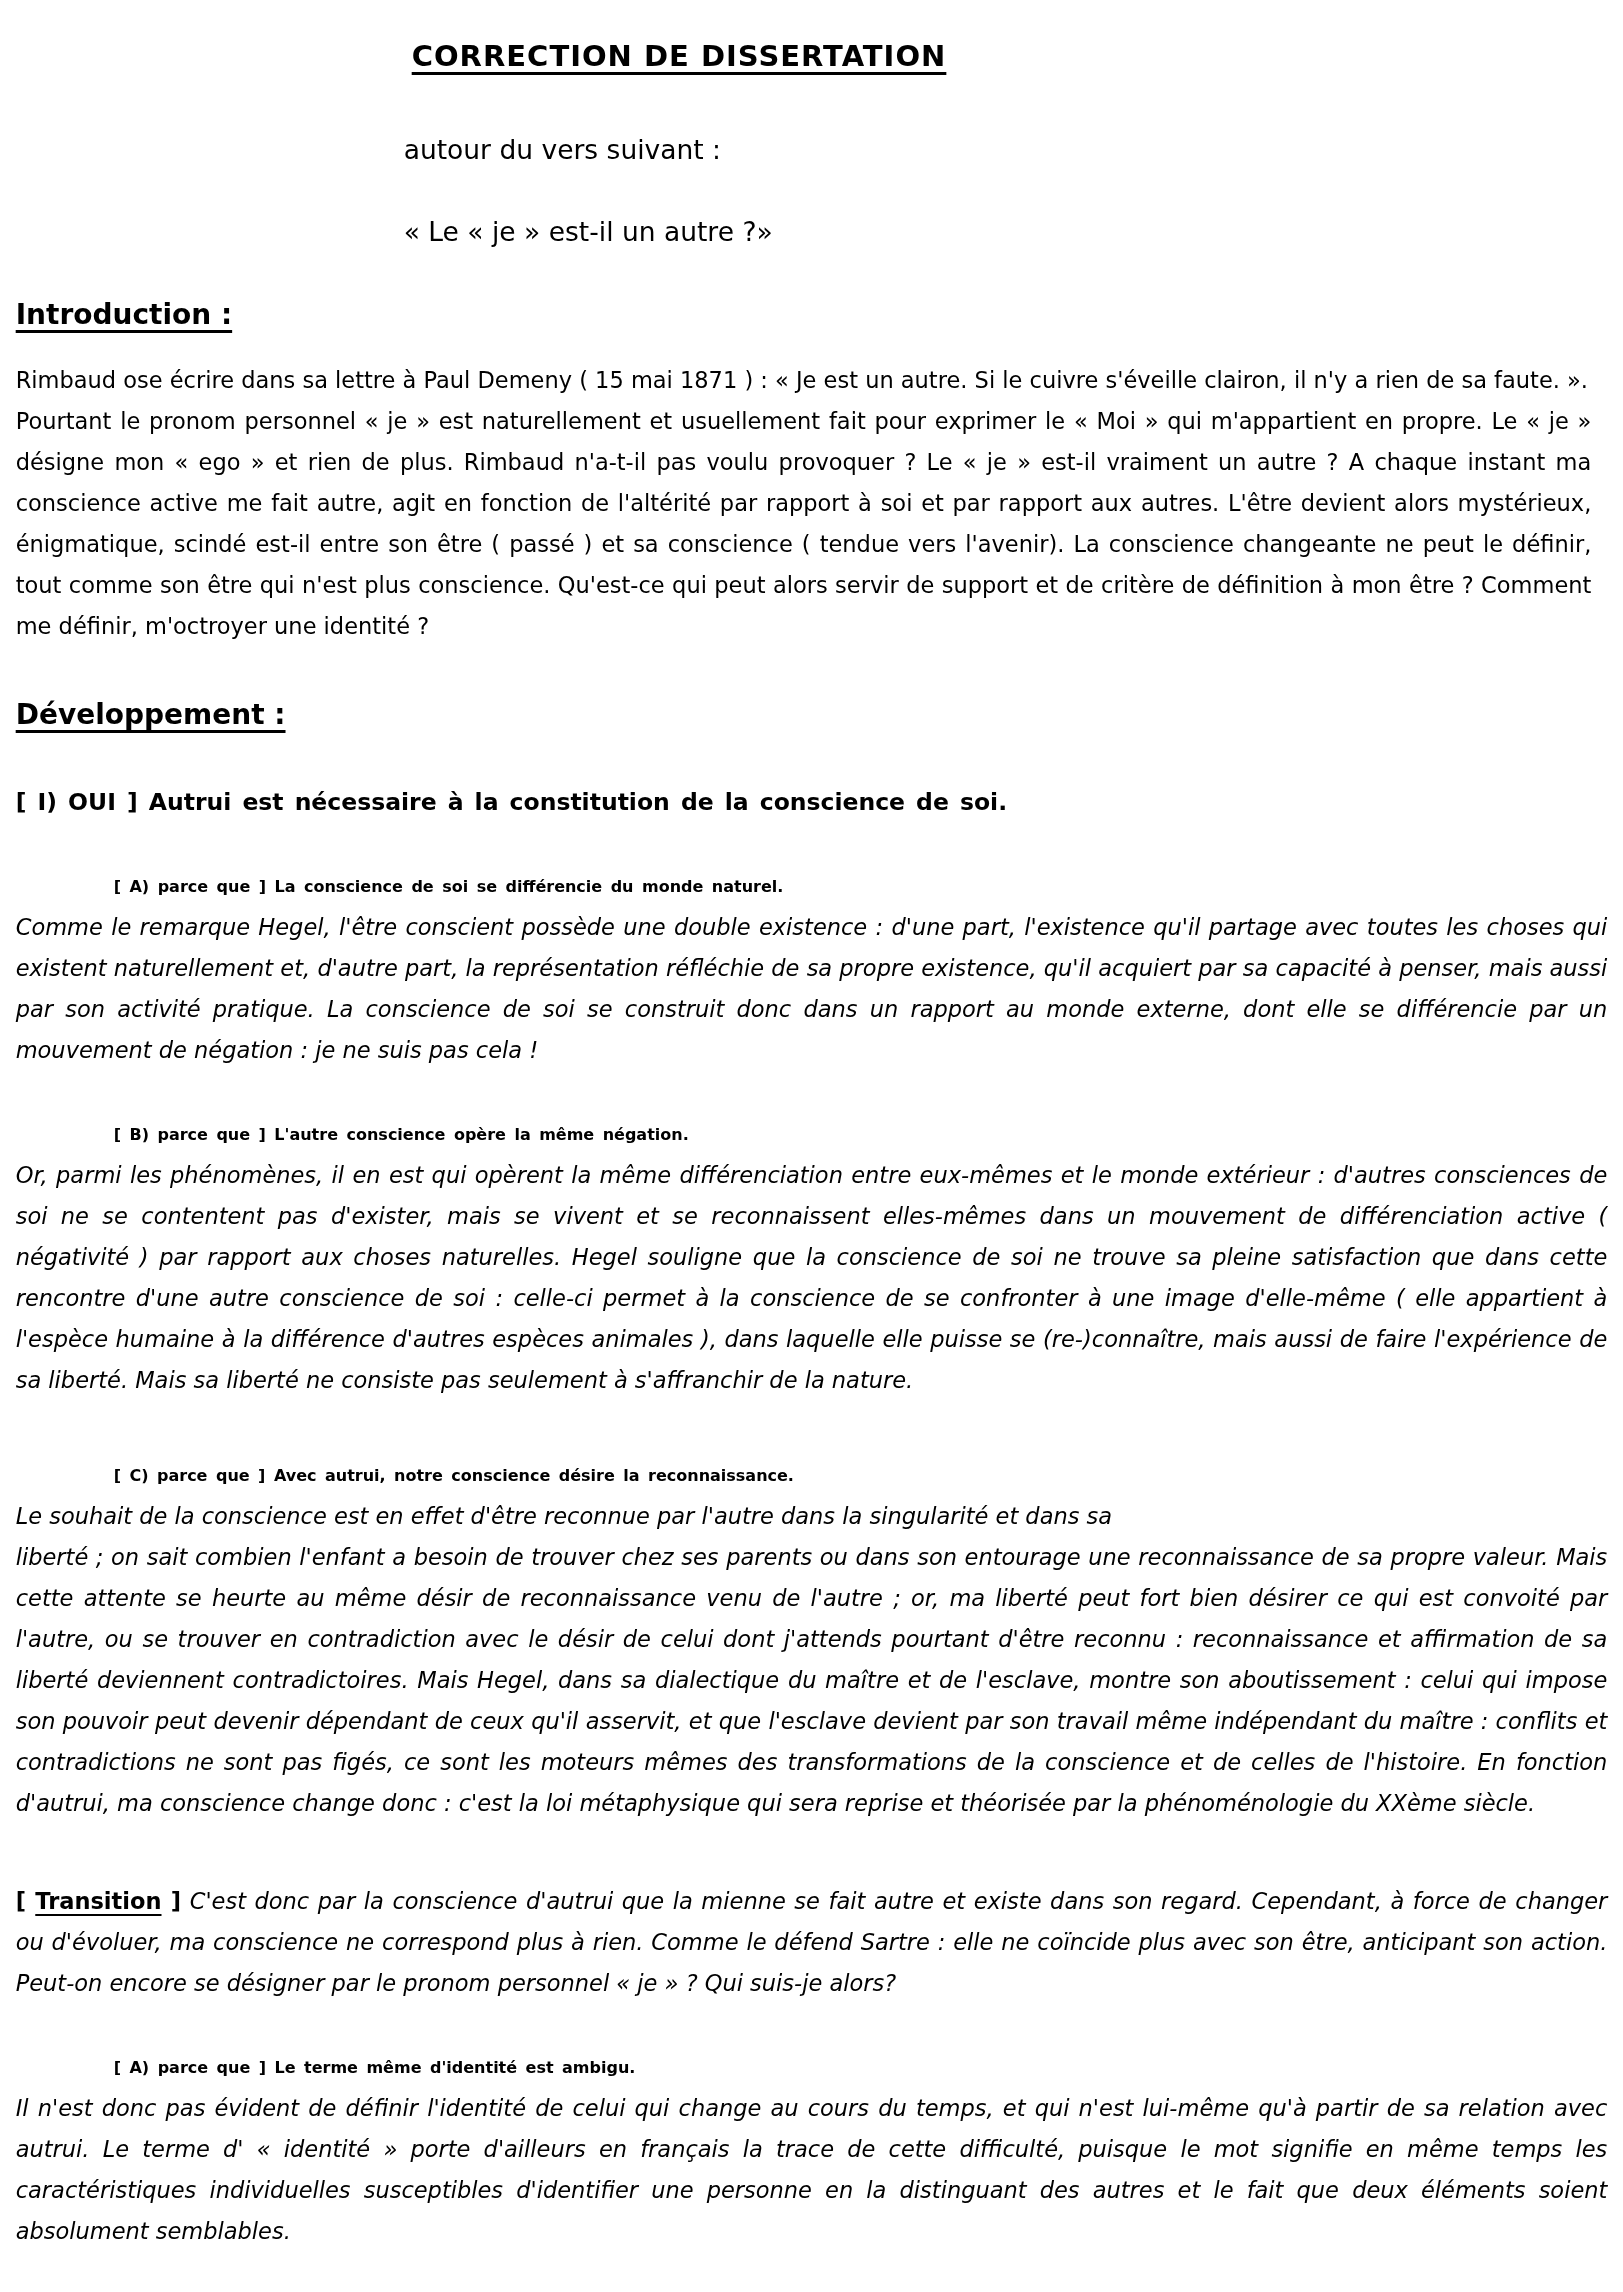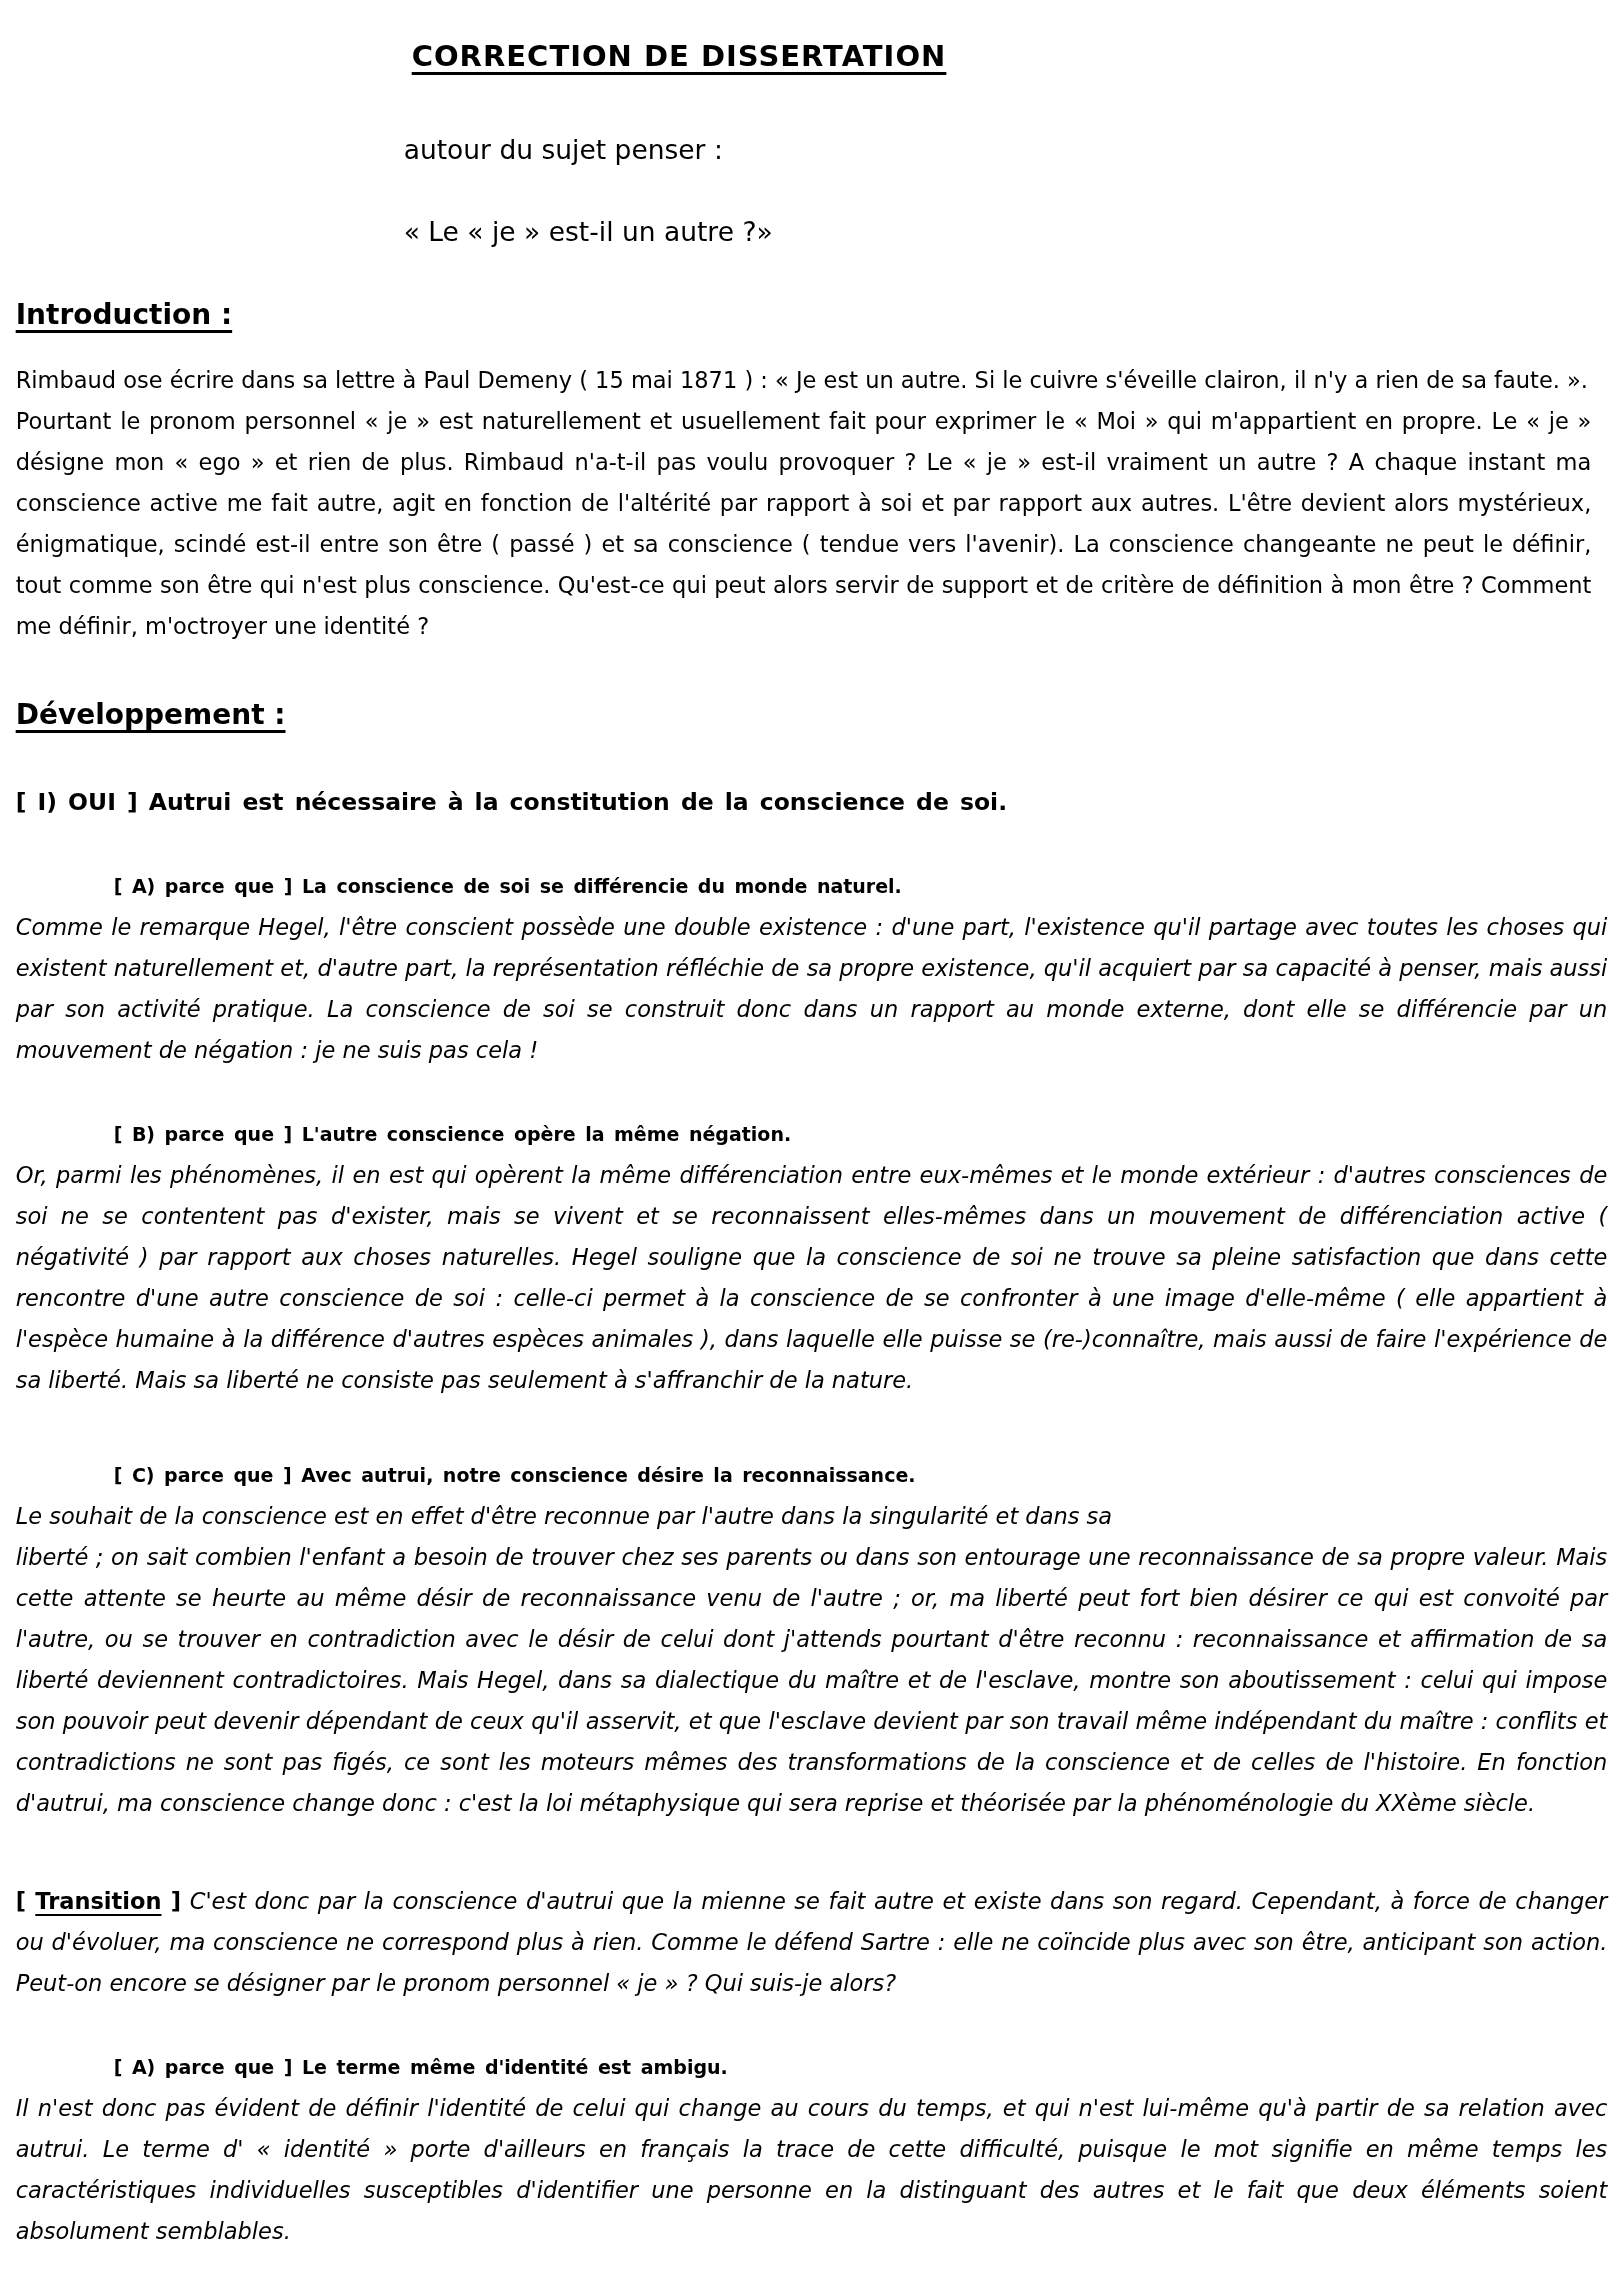--- a/index.html
+++ b/index.html
@@ -49,21 +49,21 @@
     margin: 29px 16px 0 0;
   }
   .part-heading {
     font-size: 23.5px;
     font-weight: 700;
     line-height: 41px;
     word-spacing: 2.9px;
     margin: 51px 0 0 0;
   }
   .sub-heading {
-    font-size: 19px;
+    font-size: 16px;
     font-weight: 700;
     line-height: 41px;
     word-spacing: 2.9px;
     margin: 43px 0 0 98px;
   }
   .sub-para {
     font-size: 22.5px;
     line-height: 41px;
     text-align: justify;
     white-space: pre-line;
@@ -89,21 +89,21 @@
     font-style: italic;
   }
 </style>
 </head>
 <body>
 
 <div class="page">
 
   <h1 class="doc-title">CORRECTION DE DISSERTATION</h1>
 
-  <div class="subject-intro">autour du sujet penser :</div>
+  <div class="subject-intro">autour du vers suivant :</div>
 
   <div class="subject-question">« Le « je » est-il un autre ?»</div>
 
   <h2 class="section-heading">Introduction :</h2>
 
   <p class="para">Rimbaud ose écrire dans sa lettre à Paul Demeny ( 15 mai 1871 ) : « Je est un autre. Si le cuivre s'éveille clairon, il n'y a rien de sa faute. ».
 Pourtant le pronom personnel « je » est naturellement et usuellement fait pour exprimer le « Moi » qui m'appartient en propre. Le « je » désigne mon « ego » et rien de plus. Rimbaud n'a-t-il pas voulu provoquer ? Le « je » est-il vraiment un autre ? A chaque instant ma conscience active me fait autre, agit en fonction de l'altérité par rapport à soi et par rapport aux autres. L'être devient alors mystérieux, énigmatique, scindé est-il entre son être ( passé ) et sa conscience ( tendue vers l'avenir). La conscience changeante ne peut le définir, tout comme son être qui n'est plus conscience. Qu'est-ce qui peut alors servir de support et de critère de définition à mon être ? Comment me définir, m'octroyer une identité ?</p>
 
   <h2 class="section-heading">Développement :</h2>
 

